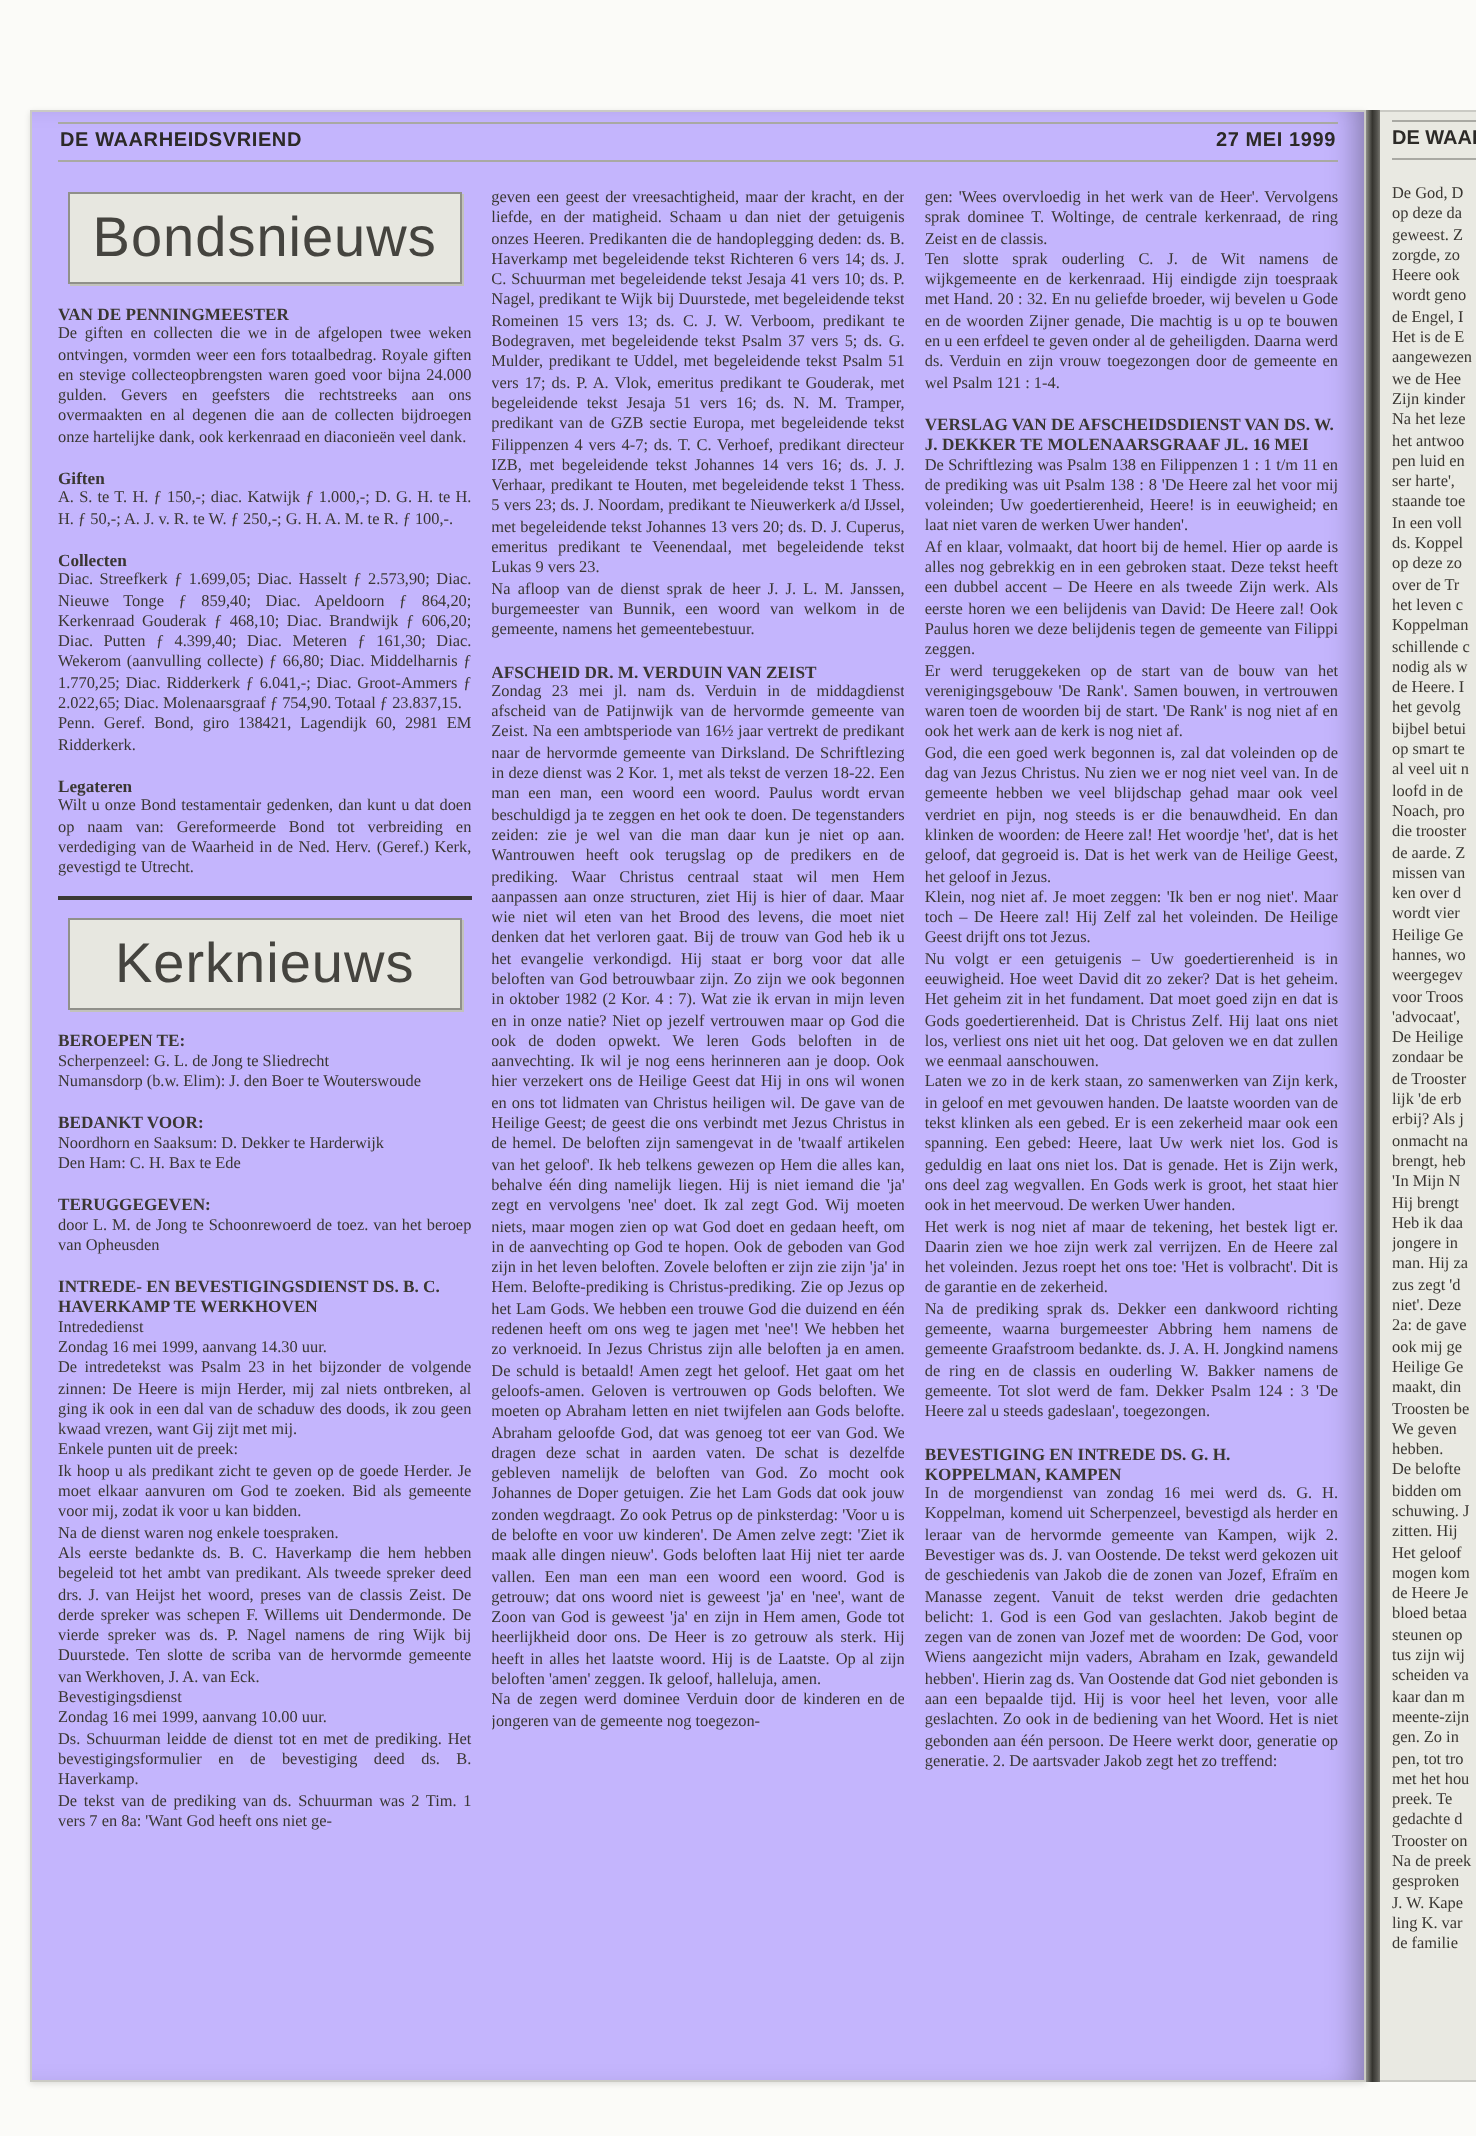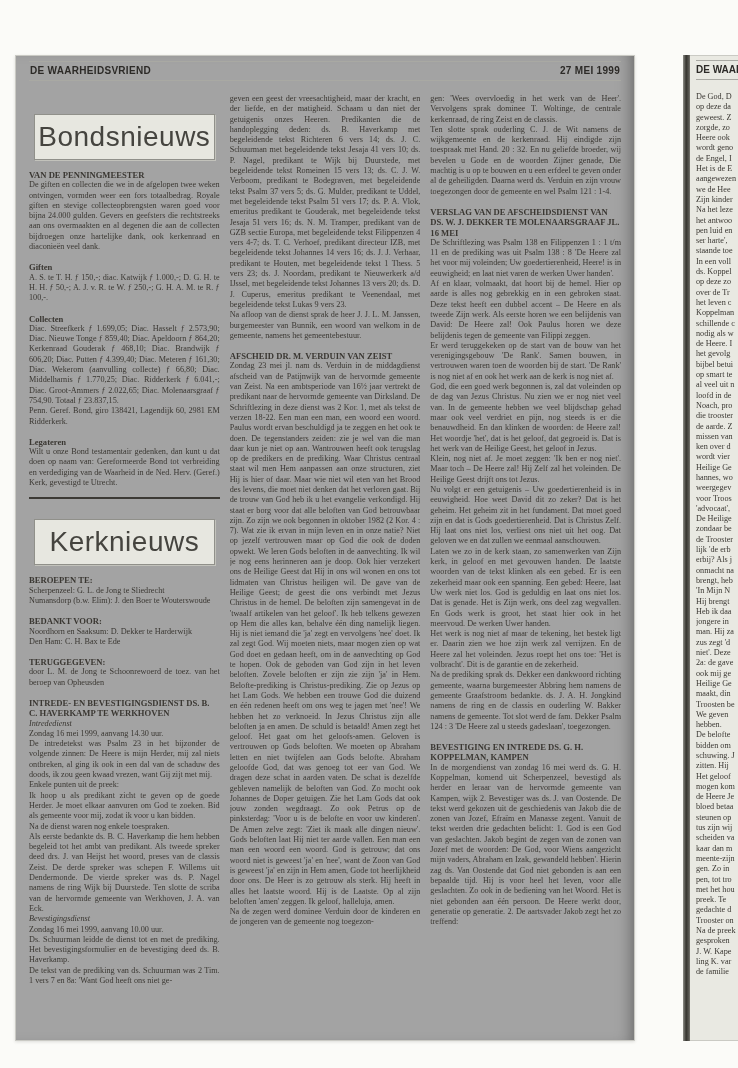--- a/index.html
+++ b/index.html
@@ -5,44 +5,44 @@
   html,body{margin:0;padding:0;}
   body{
     width:738px;height:1068px;
     background:#fbfbf8;
     font-family:"Liberation Serif", serif;
     position:relative;overflow:hidden;
   }
   .canvas{position:absolute;inset:0;}
   
   .scan{
-    position:absolute;left:15px;top:55px;width:620px;height:986px;
-    background:#a3a3a3;
+    position:absolute;left:15px;top:55px;width:668px;height:986px;
+    background:#c4b5fd;
     border:1px solid #cacac4;box-sizing:border-box;
     box-shadow:inset -12px 0 16px -10px rgba(0,0,0,.38), 0 1px 3px rgba(0,0,0,.12);
   }
   .masthead{
     margin:5px 13px 0;
     border-top:1px solid #a9a9a3;
     border-bottom:1px solid #a9a9a3;
     display:flex;justify-content:space-between;align-items:center;
     padding:3px 1px 4px;
     font-family:"Liberation Sans", sans-serif;
     font-weight:bold;font-size:10px;letter-spacing:.3px;color:#2c2a27;
   }
   .cols{display:flex;gap:10px;margin:13px 13px 0;}
   .col{flex:1 1 0;height:942px;overflow:hidden;
     font-size:8.2px;line-height:10.3px;color:#3a3732;
     text-align:justify;hyphens:auto;-webkit-hyphens:auto;}
   .body-para{margin:0;}
   .art-heading{font-weight:bold;font-size:8.6px;margin:10px 0 0;text-align:left;}
-  .art-subhead-italic{font-style:italic;margin:0;text-align:left;}
+  .art-subhead-italic{margin:0;text-align:left;}
   .plain-lines div{text-align:left;}
   .section-box{
-    margin:20px 5px 8px;height:44px;
+    margin:2px 5px 8px;height:44px;
     background:#e7e7e0;
     border:1px solid #90908a;
     box-shadow:1px 1px 0 #c2c2bb;
     display:flex;align-items:center;justify-content:center;
     font-family:"Liberation Sans", sans-serif;
     font-size:28px;color:#45443f;letter-spacing:.5px;
   }
   .rule{border-top:2px solid #3c3a35;margin:9px 0 9px;}
   
   .gutter{

